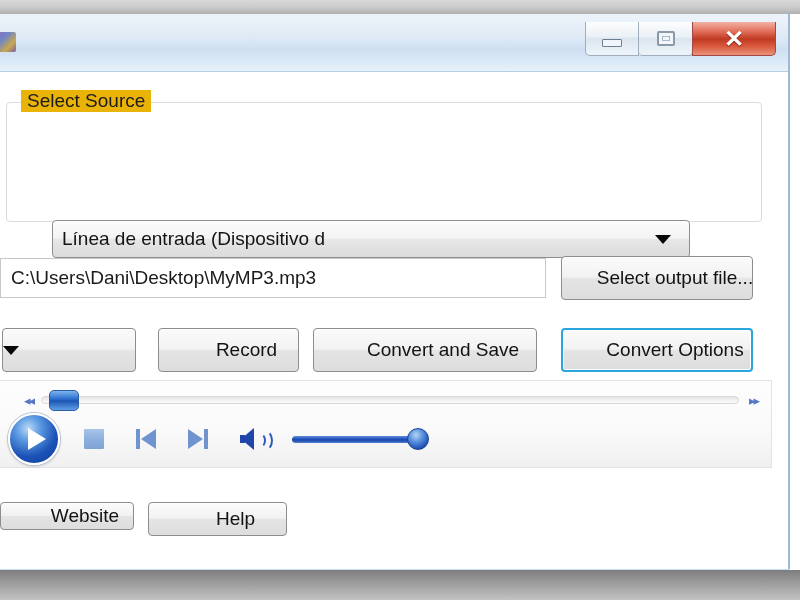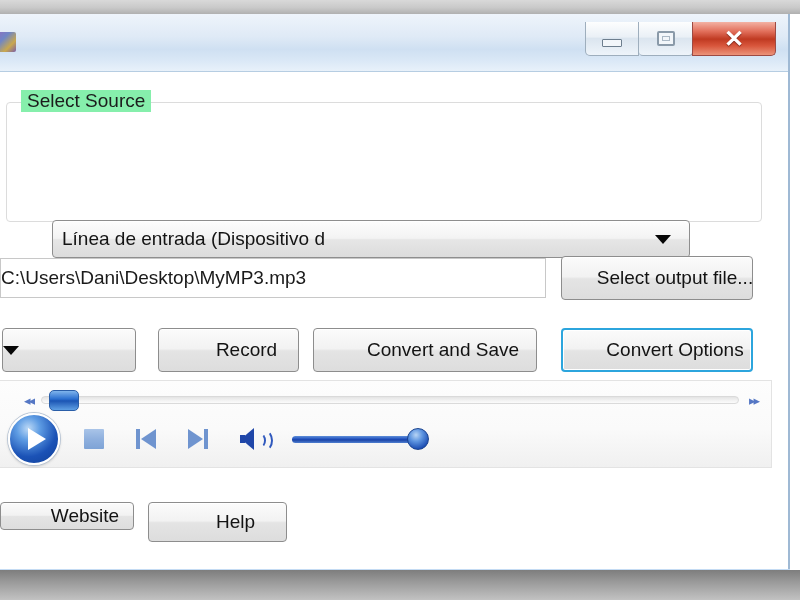--- a/index.html
+++ b/index.html
@@ -156,21 +156,21 @@
     width: 756px;
     height: 120px;
     border: 1px solid #dcdcdc;
     border-radius: 4px;
     box-sizing: border-box;
   }
   .group-legend {
     position: absolute;
     left: 14px;
     top: -13px;
-    background: #86efac;
+    background: #eab308;
     padding: 0 6px;
     font-size: 19px;
     color: #1c1c1c;
     white-space: nowrap;
   }
 
   
   .combo-source {
     position: absolute;
     left: 52px;
@@ -208,20 +208,21 @@
     top: 186px;
     width: 546px;
     height: 40px;
     box-sizing: border-box;
     border: 1px solid #c8c8c8;
     background: #ffffff;
     display: flex;
     align-items: center;
     font-size: 19px;
     color: #1a1a1a;
+    padding-left: 10px;
     white-space: nowrap;
     overflow: hidden;
   }
 
   
   .btn {
     box-sizing: border-box;
     border: 1px solid #8d8d8d;
     border-radius: 4px;
     background: linear-gradient(180deg,#fbfbfb 0%, #f2f2f2 47%, #e4e4e4 52%, #dddddd 100%);
@@ -245,21 +246,21 @@
                   background: linear-gradient(180deg,#fbfbfb 0%, #f2f2f2 47%, #e4e4e4 52%, #dddddd 100%);
                   display:flex; align-items:center; box-shadow: inset 0 1px 0 #ffffff; box-sizing:border-box; }
   .combo-bitrate .combo-text { flex:1; padding-left:10px; font-size:19px; color:#131313; white-space:nowrap; }
   .combo-bitrate .caret { margin-right: 14px; }
 
   .btn-record   { position:absolute; left:158px; top:256px; width:141px; height:44px; }
   .btn-convert  { position:absolute; left:313px; top:256px; width:224px; height:44px; }
   .btn-options  { position:absolute; left:561px; top:256px; width:192px; height:44px; }
 
   .btn-website  { position:absolute; left:0;   top:430px; width:134px; height:28px; }
-  .btn-help     { position:absolute; left:148px; top:430px; width:139px; height:40px; }
+  .btn-help     { position:absolute; left:148px; top:430px; width:139px; height:34px; }
 
   
   .player {
     position: absolute;
     left: 0px;
     top: 308px;
     width: 772px;
     height: 88px;
     box-sizing: border-box;
     border: 1px solid #e3e3e3;

